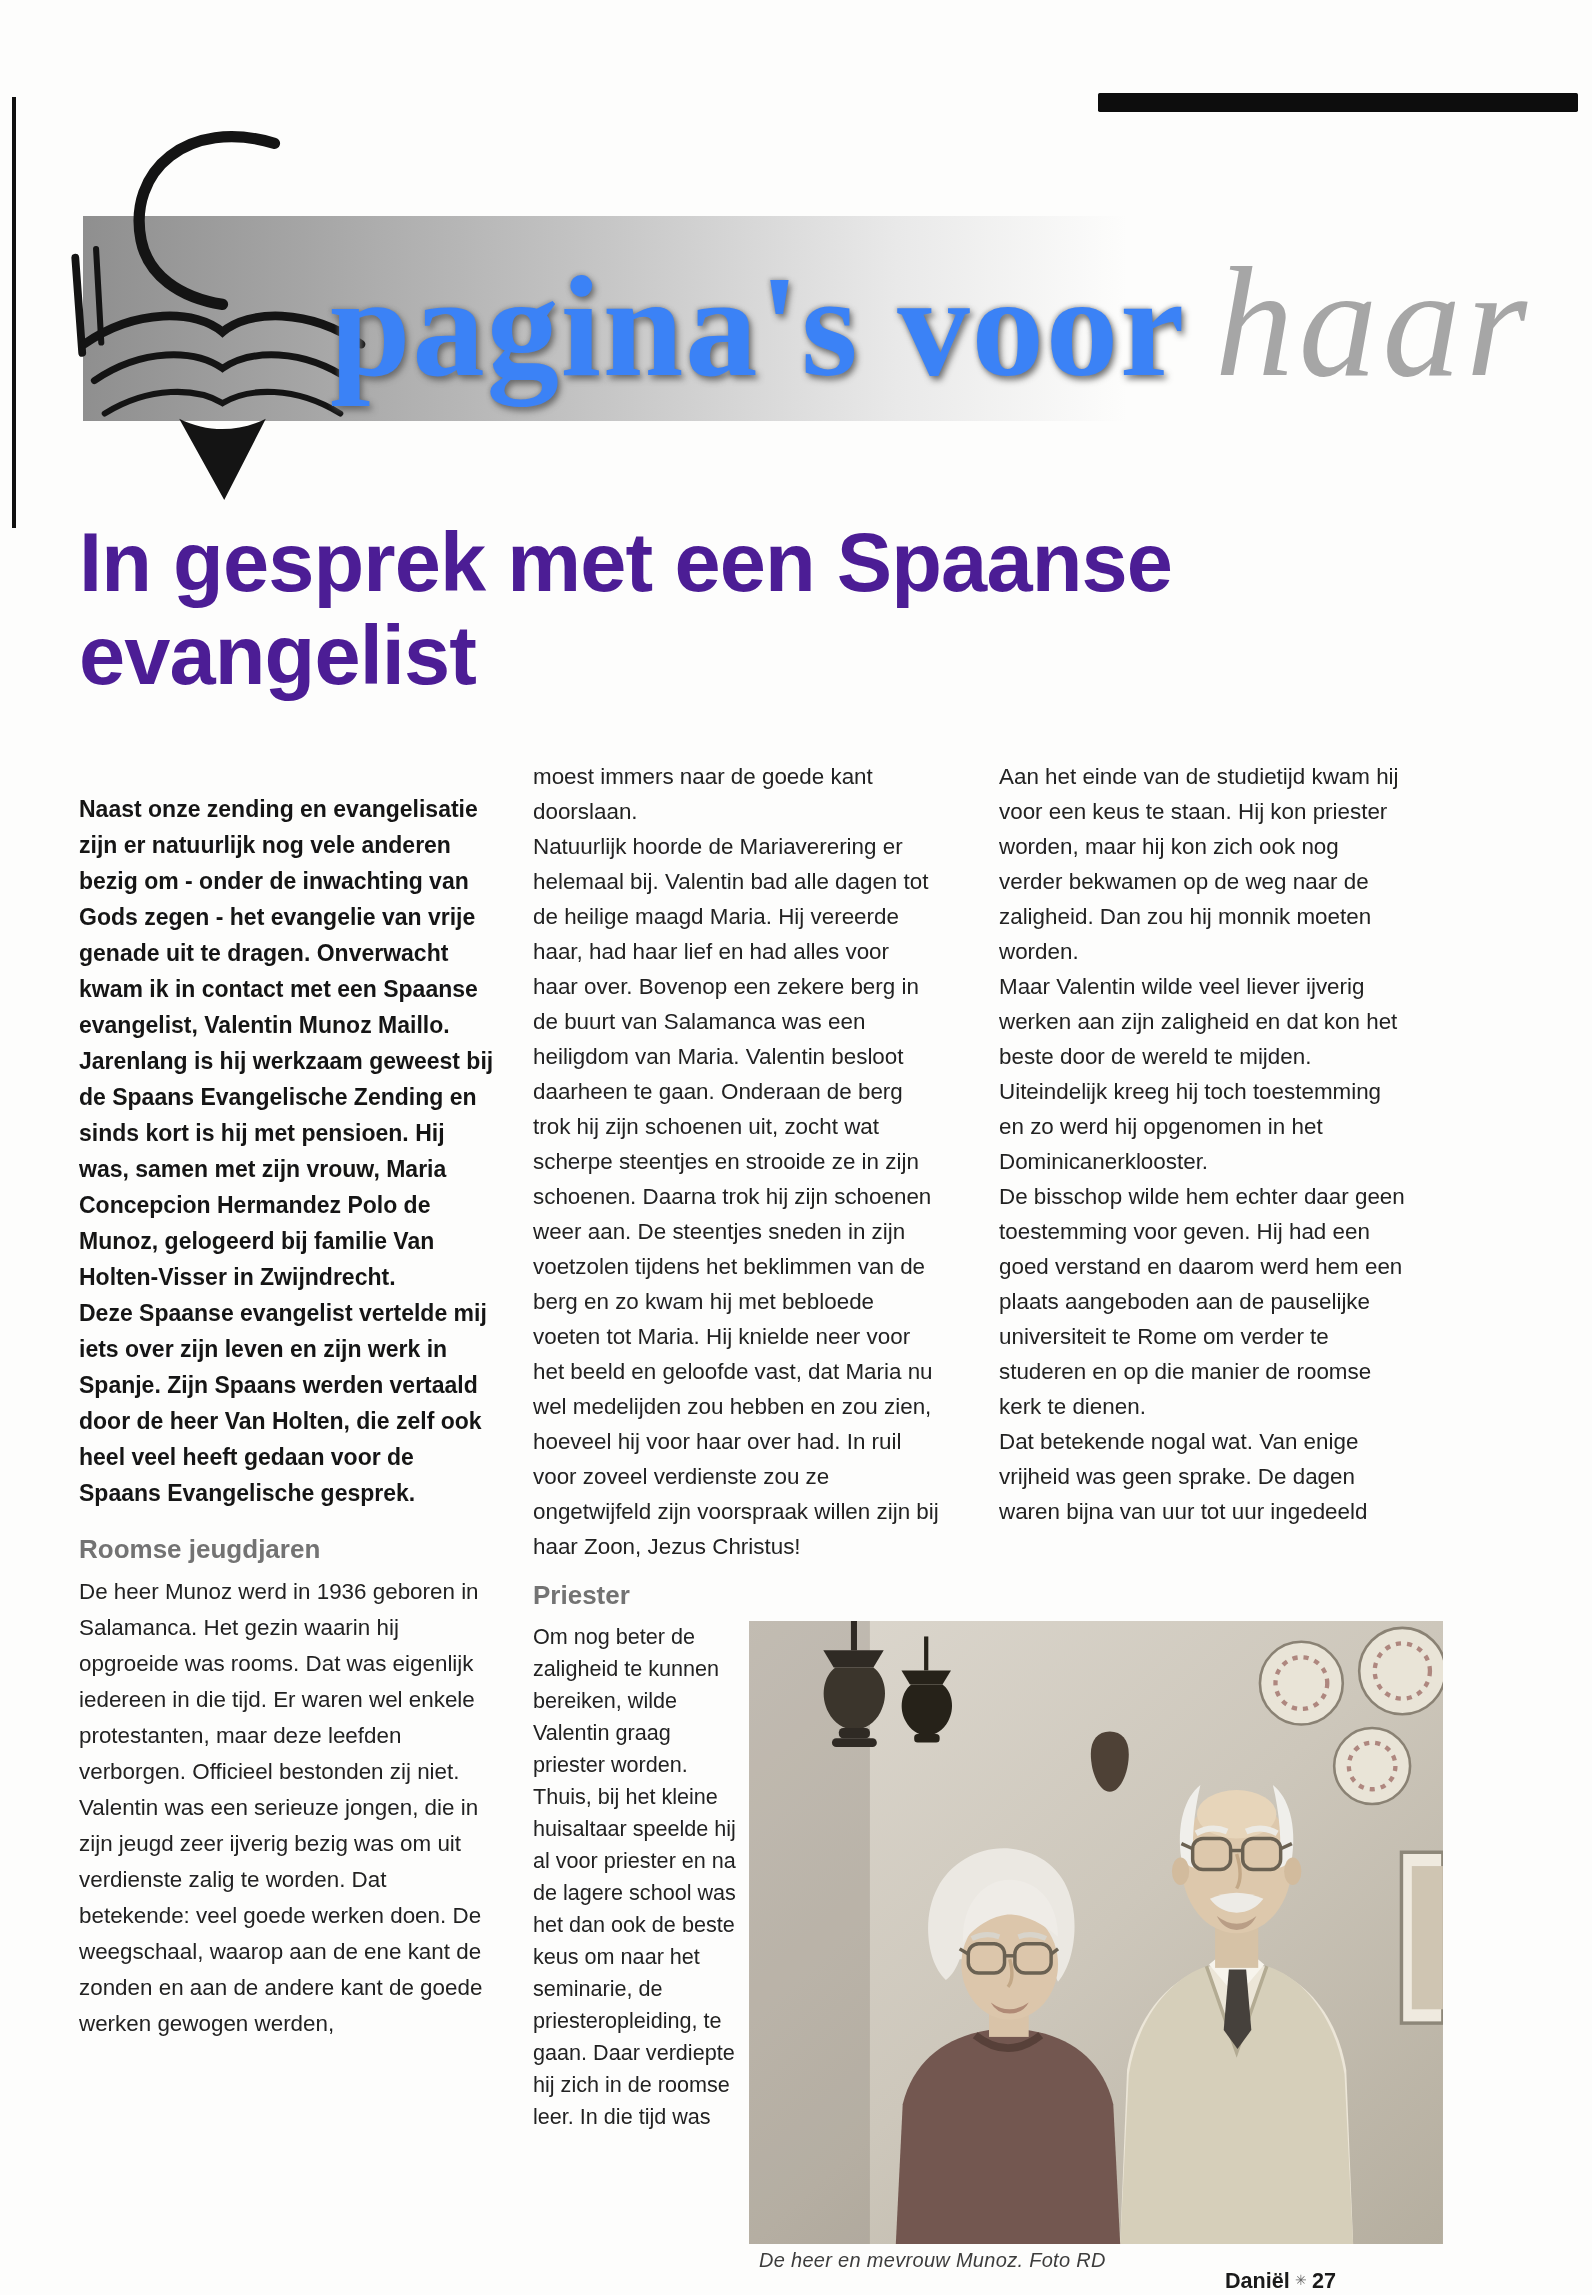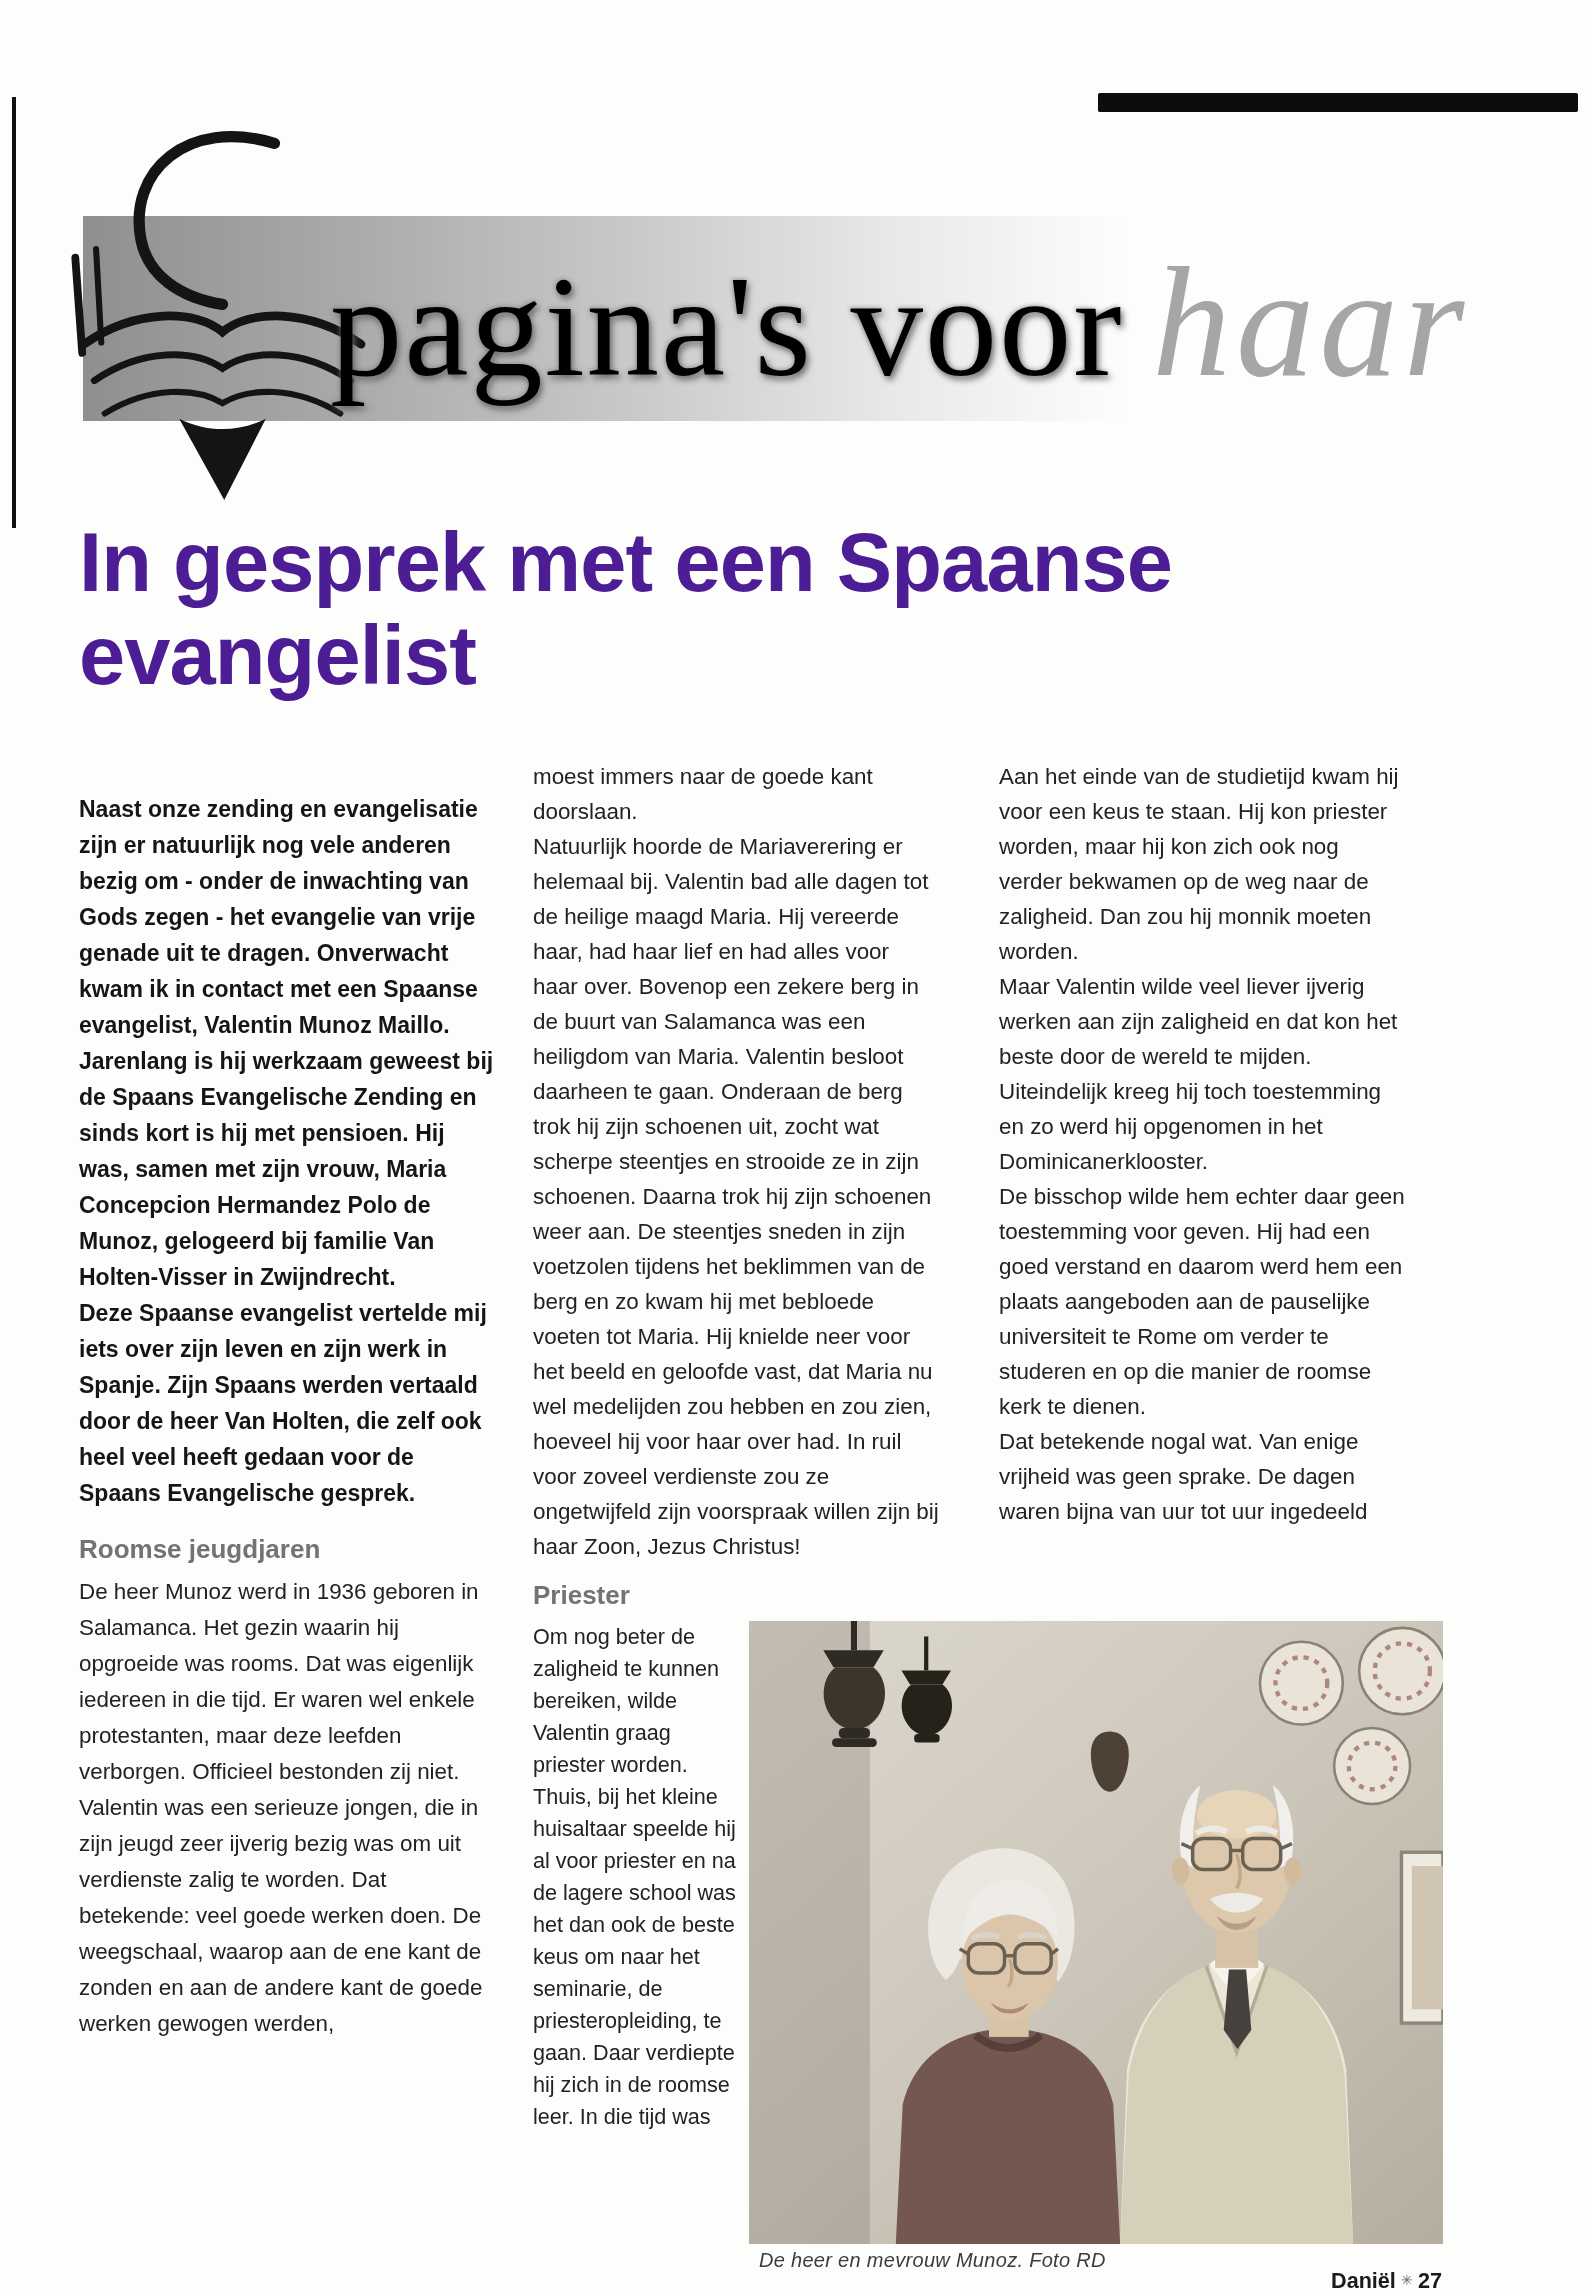--- a/index.html
+++ b/index.html
@@ -20,23 +20,24 @@
   .banner {
     position:absolute; left:83px; top:216px; width:1044px; height:205px;
     background:linear-gradient(90deg,#8f8f8f 0%, #a6a6a6 22%, #c6c6c6 50%, #e9e9e9 78%, #fdfdfc 100%);
   }
   .banner-text {
     position:absolute; left:330px; top:245px;
     font-family:"Liberation Serif", serif;
     font-size:145px; line-height:155px; white-space:nowrap;
   }
   .banner-regular {
-    color:#000000;
+    color:#3b82f6;
     text-shadow: 2.6px 3.5px 6px rgba(95,95,95,0.85), -0.9px -0.9px 4.3px rgba(120,120,120,0.55);
     letter-spacing:1.7px;
+    font-weight:bold;
   }
   .banner-italic {
     font-style:italic;
     font-size:157px;
     color:#a6a6a6;
     margin-left:29px;
     letter-spacing:5.2px;
   }
 
   .logo { position:absolute; left:57px; top:126px; width:331px; height:407px; }
@@ -64,21 +65,21 @@
   .photo { position:absolute; left:749px; top:1621px; width:694px; height:623px; background:#c9c4ba; }
   .photo svg { display:block; width:694px; height:623px; }
   .photo-caption {
     position:absolute; left:759px; top:2249px;
     font-size:20px; font-style:italic; color:#3c3c3c; letter-spacing:0.3px;
   }
 
   
   .folio {
     position:absolute; top:2268px; left:1225px; width:217px;
-    text-align:right; font-size:21.6px; font-weight:bold; color:#1a1a1a;
+    font-size:21.6px; font-weight:bold; color:#1a1a1a;
   }
   .orn { font-weight:normal; font-size:14px; color:#666; padding:0 5.2px; vertical-align:2.6px; }
 </style>
 </head>
 <body>
 
 <div class="page">
 
   <div class="left-rule"></div>
   <div class="top-bar"></div>

